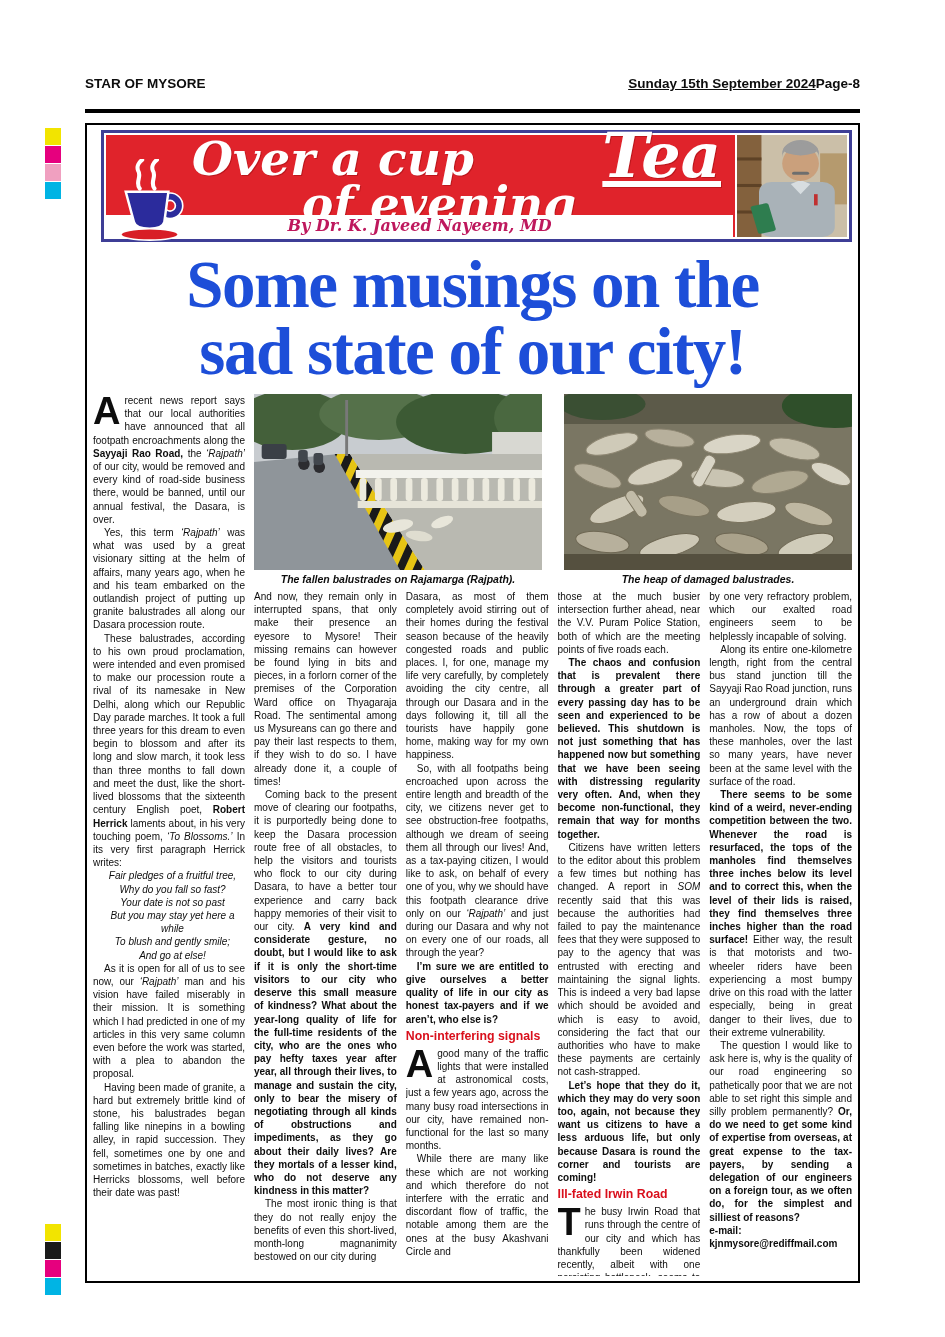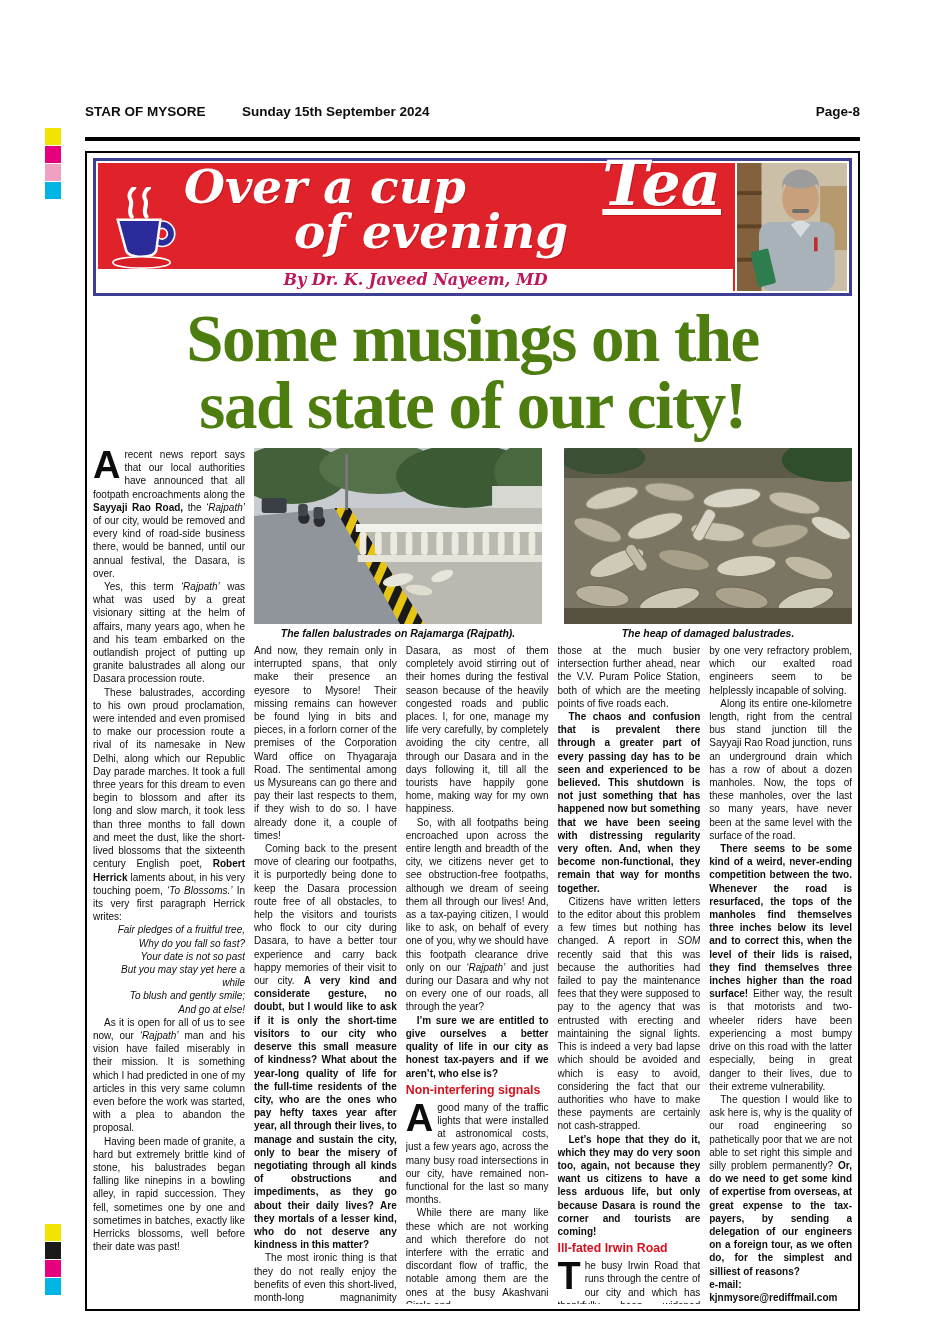--- a/index.html
+++ b/index.html
@@ -21,42 +21,43 @@
 
   
   .topbar {
     margin: 0 85px 10px 85px;
     display: flex; align-items: baseline;
     font-weight: bold; font-size: 13.5px;
     padding-bottom: 18px;
     border-bottom: 4px solid #000;
   }
   .topbar .pub { width: 157px; }
-  .topbar .date { flex: 1; text-align: left; }
-  .topbar .pageno { text-align: left; margin-top: 28px; }
+  .topbar .date { flex: 1; text-align: right; text-decoration: underline; }
+  .topbar .pageno { text-align: left; }
 
   
   .frame {
     margin: 0 85px;
     border: 2.5px solid #000;
     height: 1160px;
     padding: 5px 6px;
     display: flex; flex-direction: column;
     overflow: hidden;
     background: #fff;
   }
 
   
   .masthead {
     position: relative;
-    height: 138px;
+    height: 112px;
     border: 3px solid #3e3e96;
     background: #e0232b;
     box-shadow: inset 0 0 0 2px #ffffff;
     flex: none;
+    margin-left: 8px;
   }
   .mast-script {
     position: absolute;
     font-family: "DejaVu Serif", serif;
     font-style: italic; font-weight: bold;
     color: #ffffff; line-height: 1;
     text-shadow: 1px 1px 0 rgba(120,0,0,.35);
     white-space: nowrap;
   }
   .m-line1 { left: 88px;  top: 2px;  font-size: 47px; }
@@ -79,21 +80,21 @@
 
   
   .headline {
     flex: none;
     text-align: center;
     font-family: "Liberation Serif", serif;
     font-weight: bold;
     font-size: 67px; line-height: 1.0;
     letter-spacing: -1.5px;
     margin: 9px 0 9px;
-    color: #4d7c0f;
+    color: #1d4ed8;
   }
 
   
   .content {
     flex: 1;
     display: grid;
     grid-template-columns: 152px 1fr 1fr 1fr 1fr;
     grid-template-rows: auto 1fr;
     column-gap: 9px;
     overflow: hidden;
@@ -113,21 +114,21 @@
   .photos figure { flex: 1; }
   .photos svg { width: 100%; height: 176px; display: block; }
   .photo-caption {
     font-weight: bold; font-style: italic;
     font-size: 10.5px; text-align: center;
     padding: 3px 0 2px;
   }
 
   .para { margin: 0; text-indent: 11px; text-align: justify; }
   .para.noind { text-indent: 0; }
-  .para.verse { font-style: italic; text-align: right; text-indent: 0; padding-left: 7px; }
+  .para.verse { font-style: italic; text-align: center; text-indent: 0; padding-left: 7px; }
   .para.subhead {
     color: #d9101c; font-weight: bold; text-align: left; text-indent: 0;
     font-size: 12.3px; line-height: 1.3; margin: 3px 0 2px;
   }
   .para.centerb { text-indent: 0; font-weight: bold; }
   .b { font-weight: bold; }
   .i { font-style: italic; }
   .dropcap {
     float: left; font-weight: bold;
     font-size: 38px; line-height: 30px;

